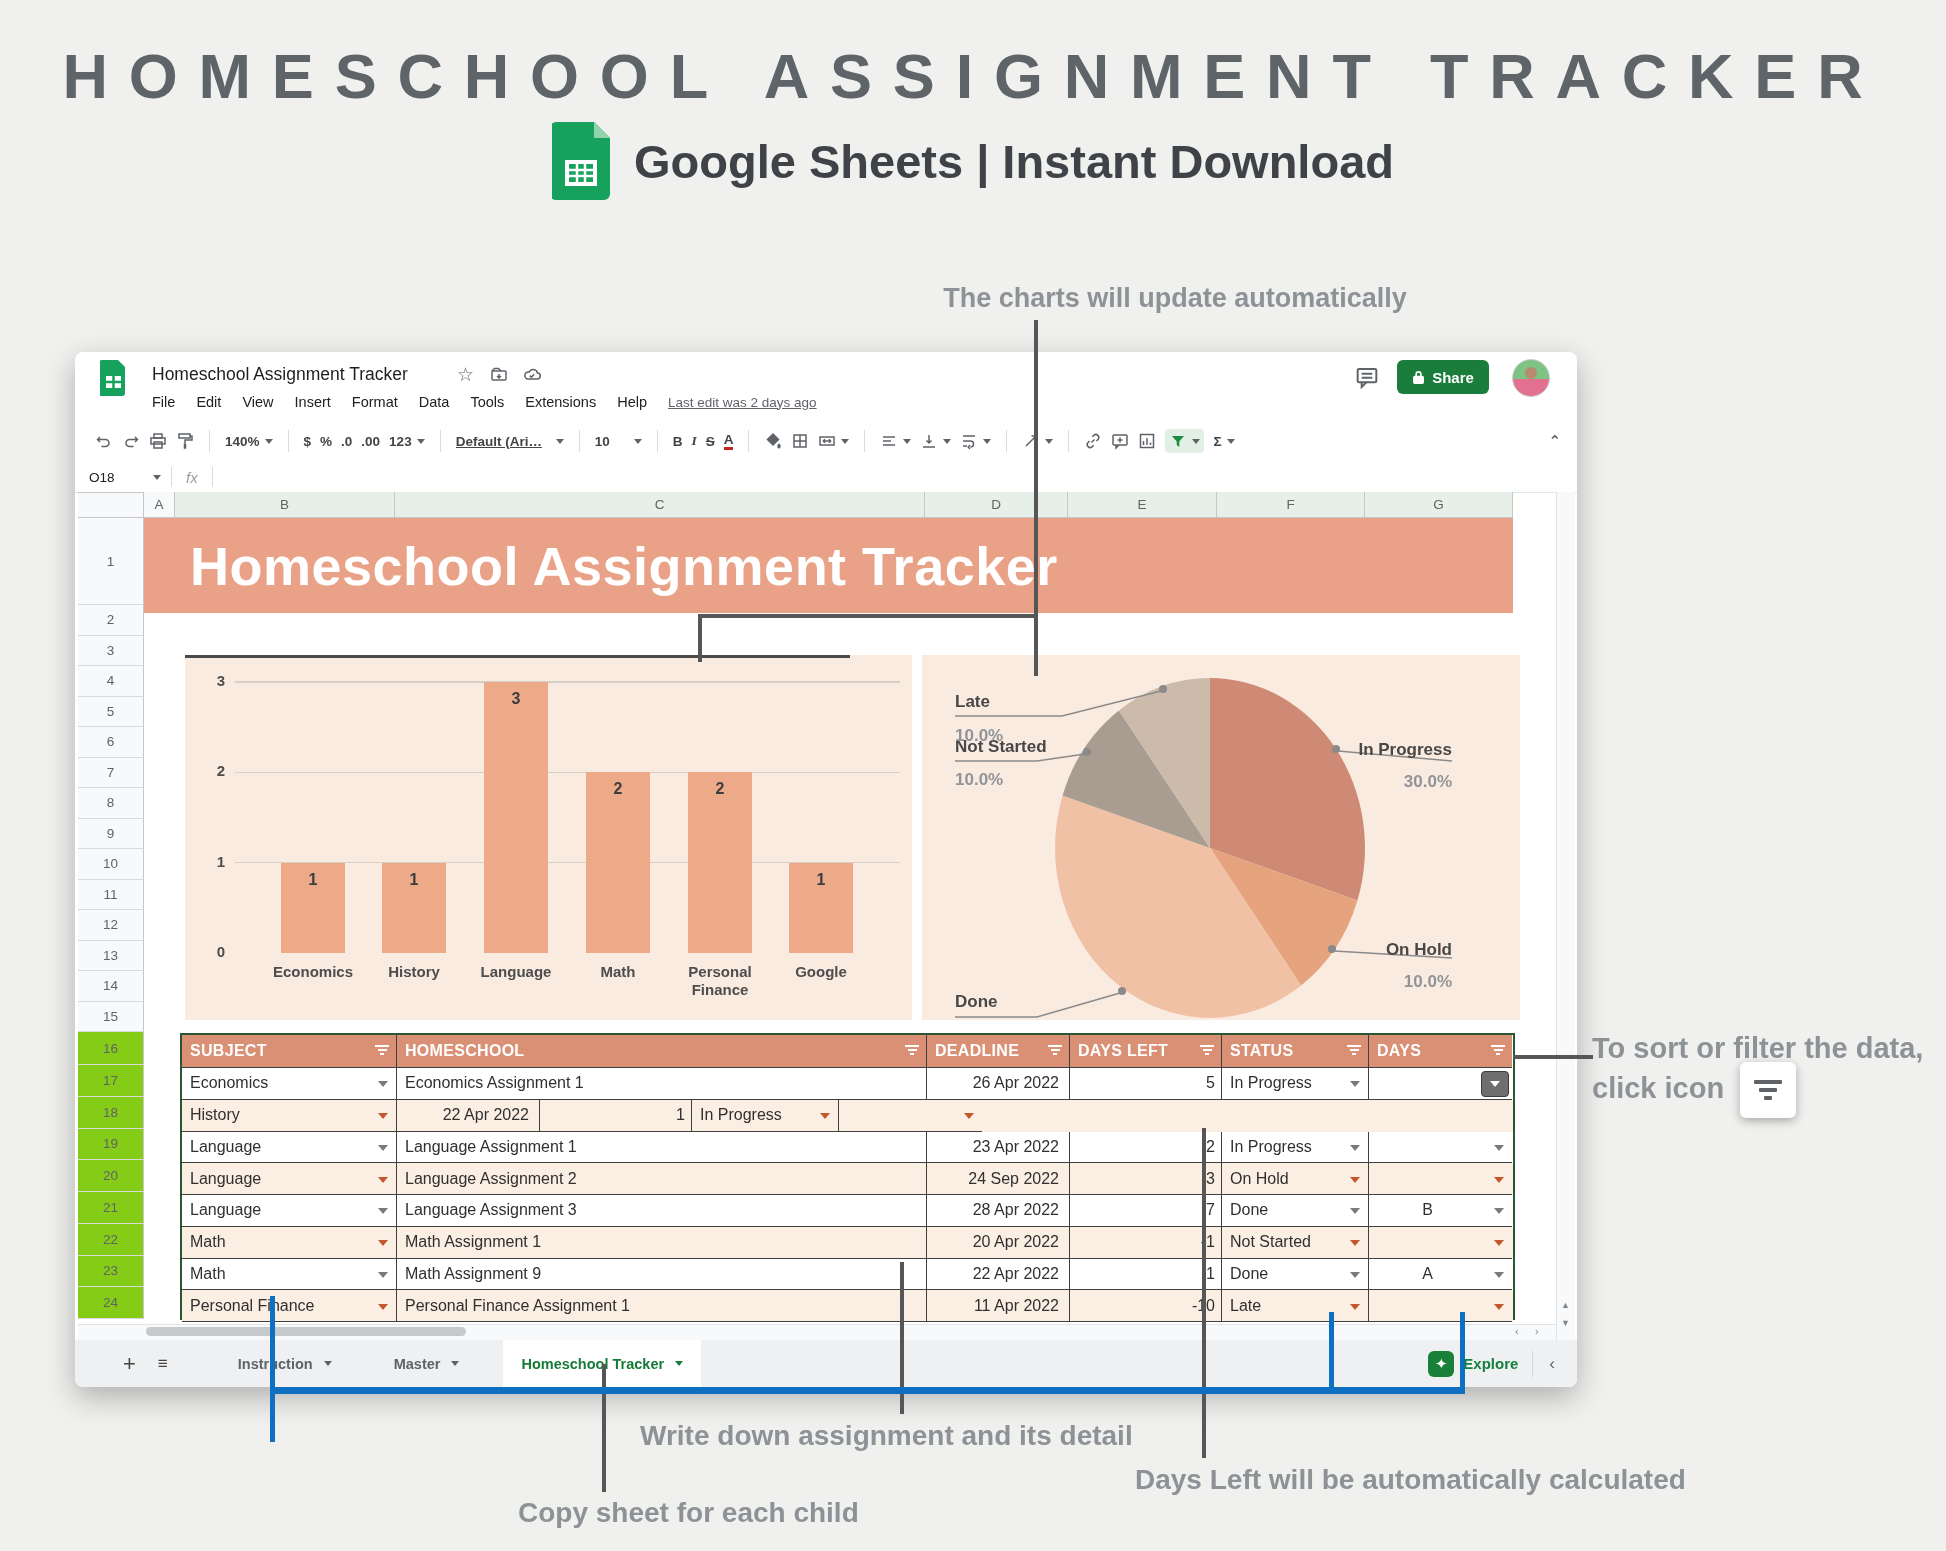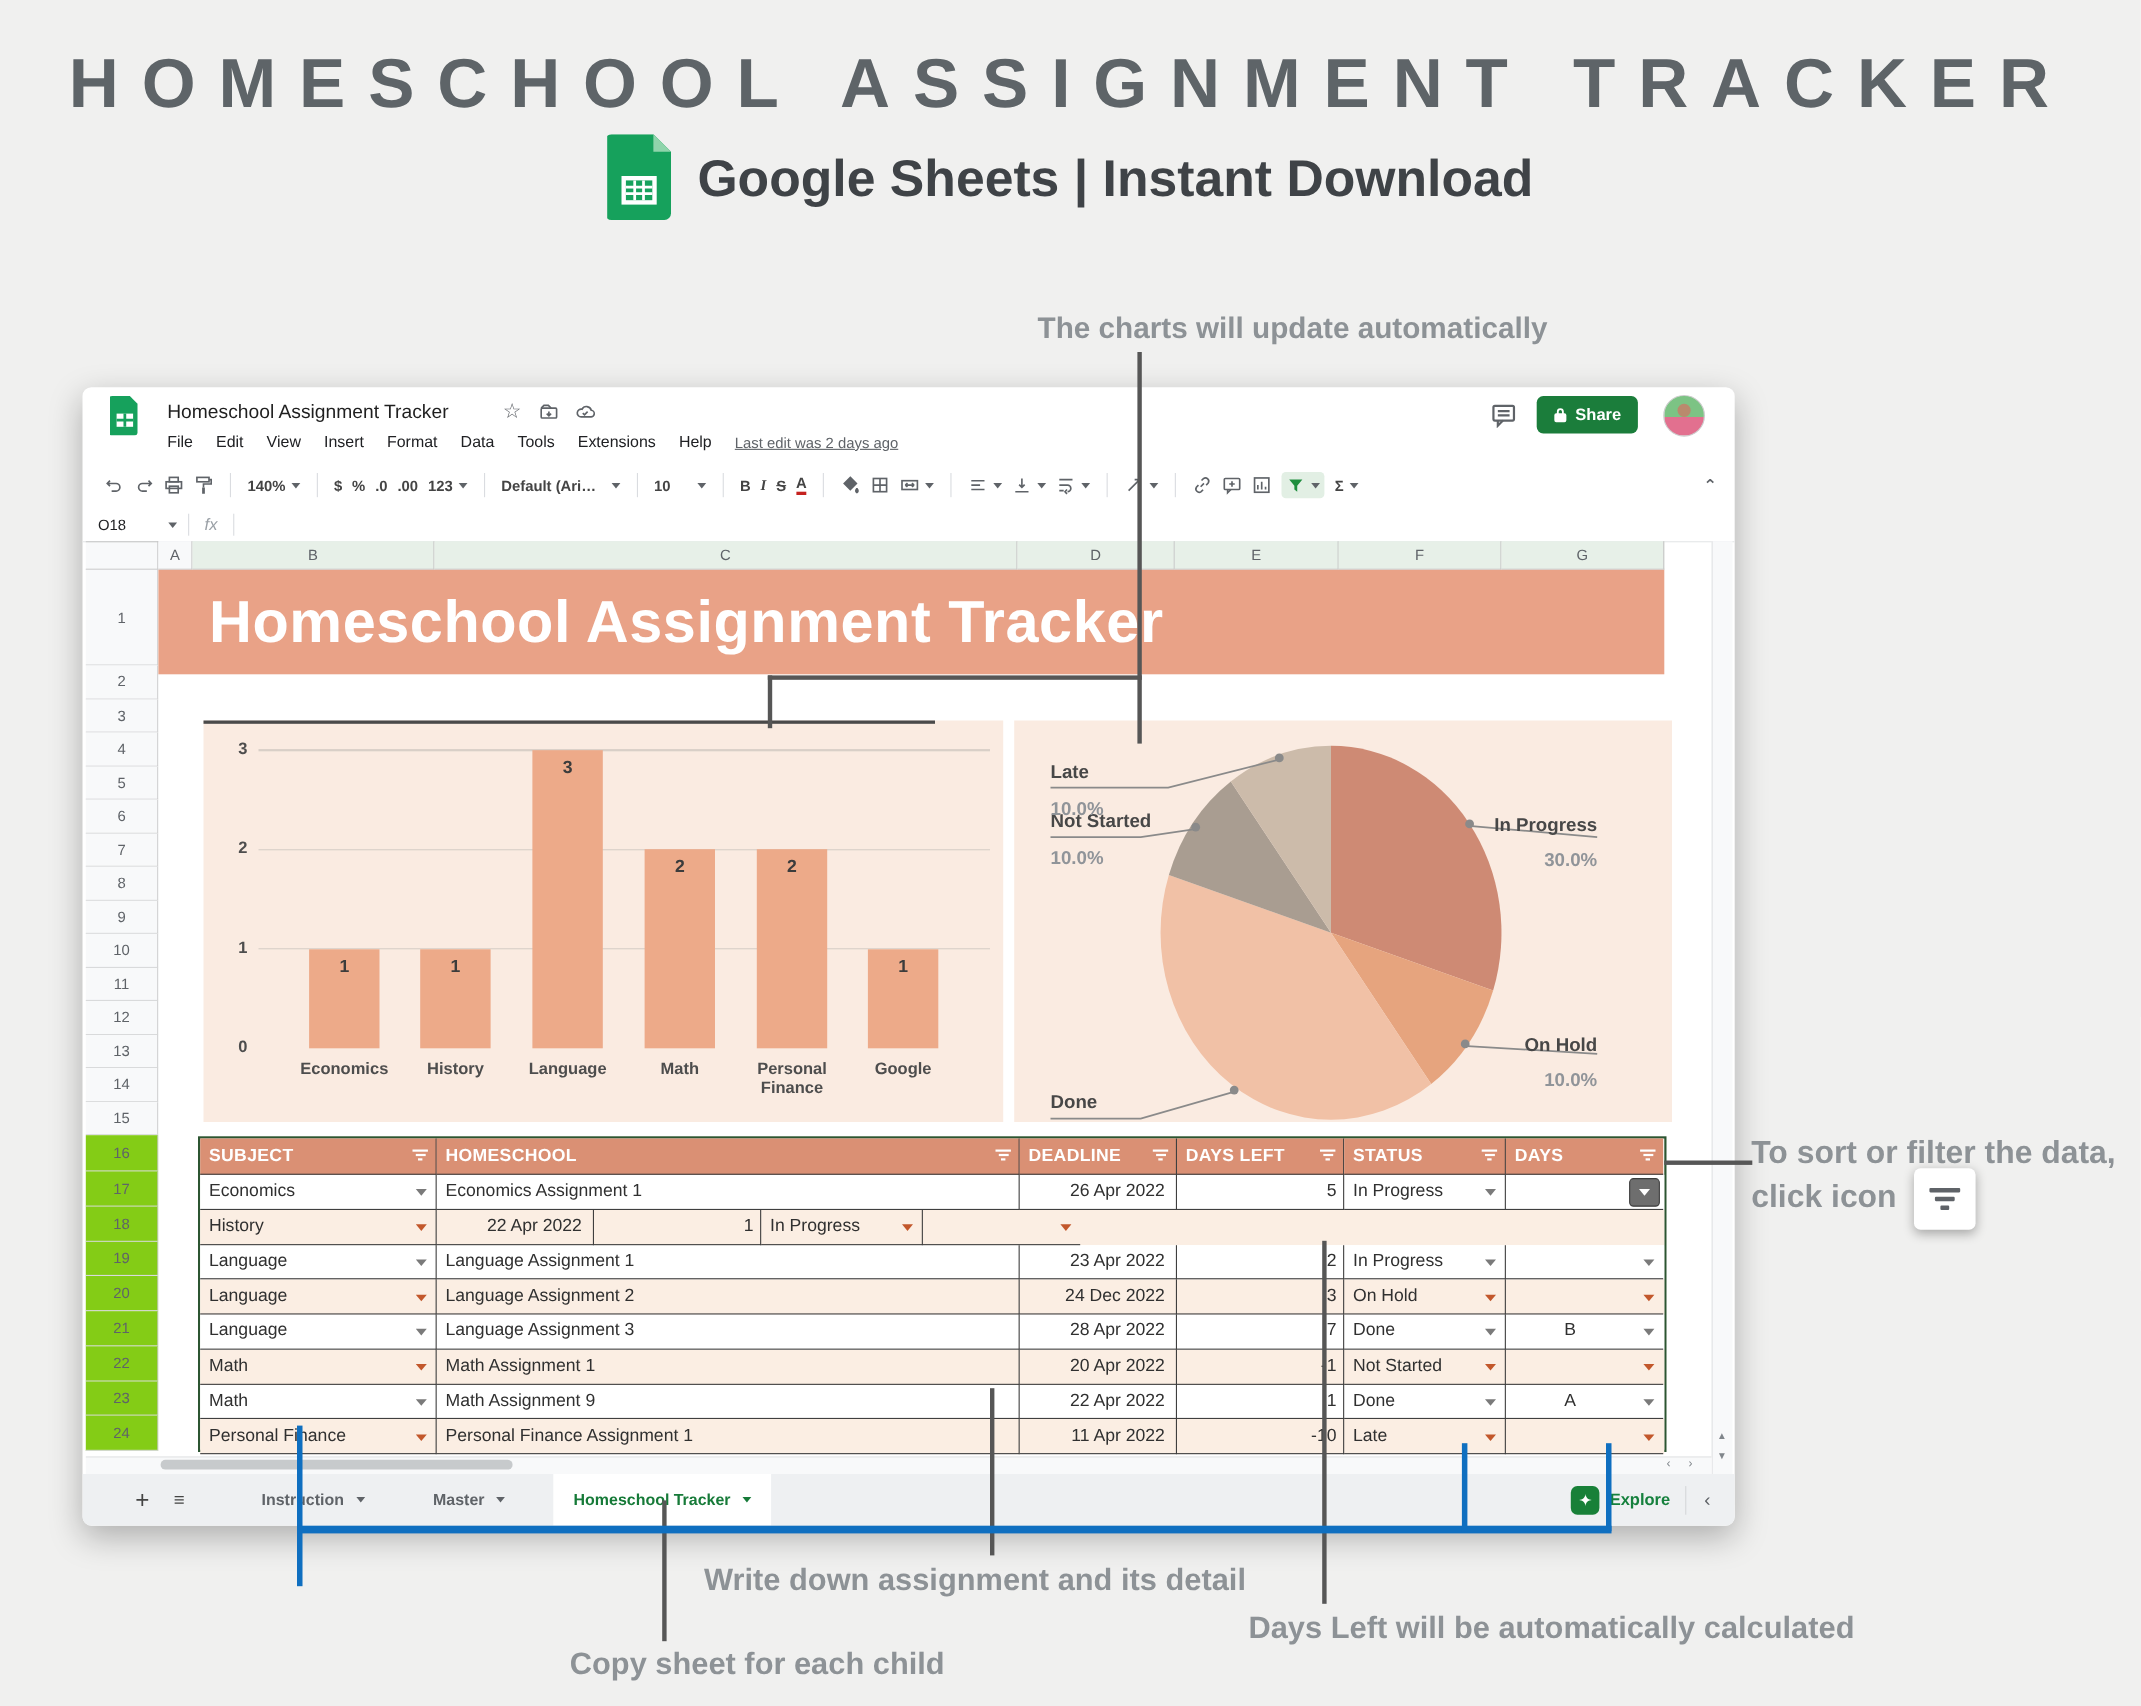--- a/index.html
+++ b/index.html
@@ -199,21 +199,21 @@
         </div>
         <div class="tb-item">
           <span>.00</span>
         </div>
         <div class="tb-item">
           <span>123</span>
           <span class="dd"></span>
         </div>
         <div class="tb-sep"></div>
         <div class="tb-item">
-          <span style="width: 95px; overflow: hidden; white-space: nowrap;">Default (Ari…</span>
+          <span style="width: 95px; overflow: hidden; white-space: nowrap; text-decoration: underline;">Default (Ari…</span>
           <span class="dd"></span>
         </div>
         <div class="tb-sep"></div>
         <div class="tb-item">
           <span style="width: 34px; overflow: hidden; white-space: nowrap;">10</span>
           <span class="dd"></span>
         </div>
         <div class="tb-sep"></div>
         <div class="tb-item">
           <span style="font-weight: 800;">B</span>
@@ -556,21 +556,21 @@
         </div>
         <div class="trow" style="height: 31.75px; background: rgb(251, 238, 227);">
           <div class="tcell" style="width: 215px;">
             <span style="padding-left: 8px;">Language</span>
             <span class="arr org"></span>
           </div>
           <div class="tcell" style="width: 530px;">
             <span style="padding-left: 8px;">Language Assignment 2</span>
           </div>
           <div class="tcell" style="width: 143px;">
-            <span style="position: absolute; right: 10px;">24 Dec 2022</span>
+            <span style="position: absolute; right: 10px;">24 Sep 2022</span>
           </div>
           <div class="tcell" style="width: 152px;">
             <span style="position: absolute; right: 6px;">3</span>
           </div>
           <div class="tcell" style="width: 147px;">
             <span style="padding-left: 8px;">On Hold</span>
             <span class="arr org"></span>
           </div>
           <div class="tcell" style="width: 143px;">
             <span class="arr org"></span>

